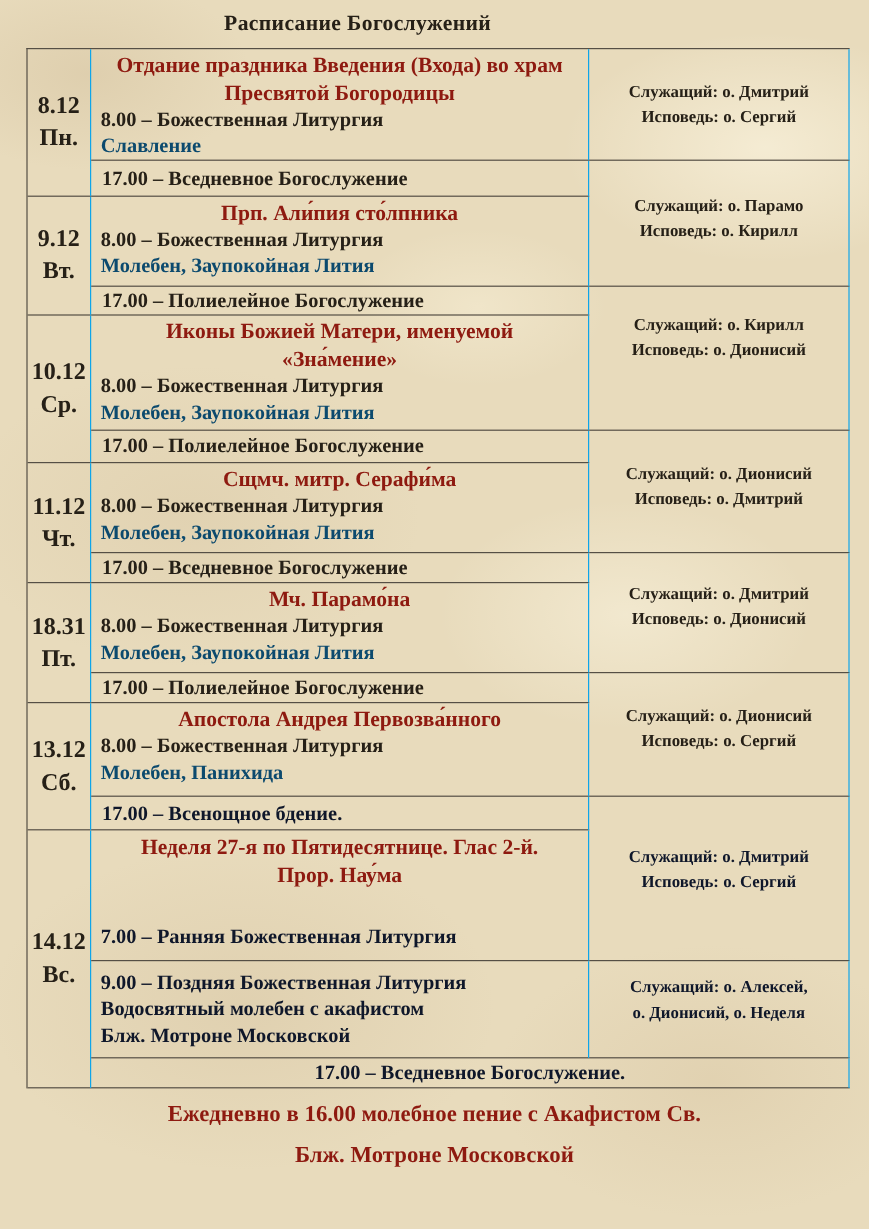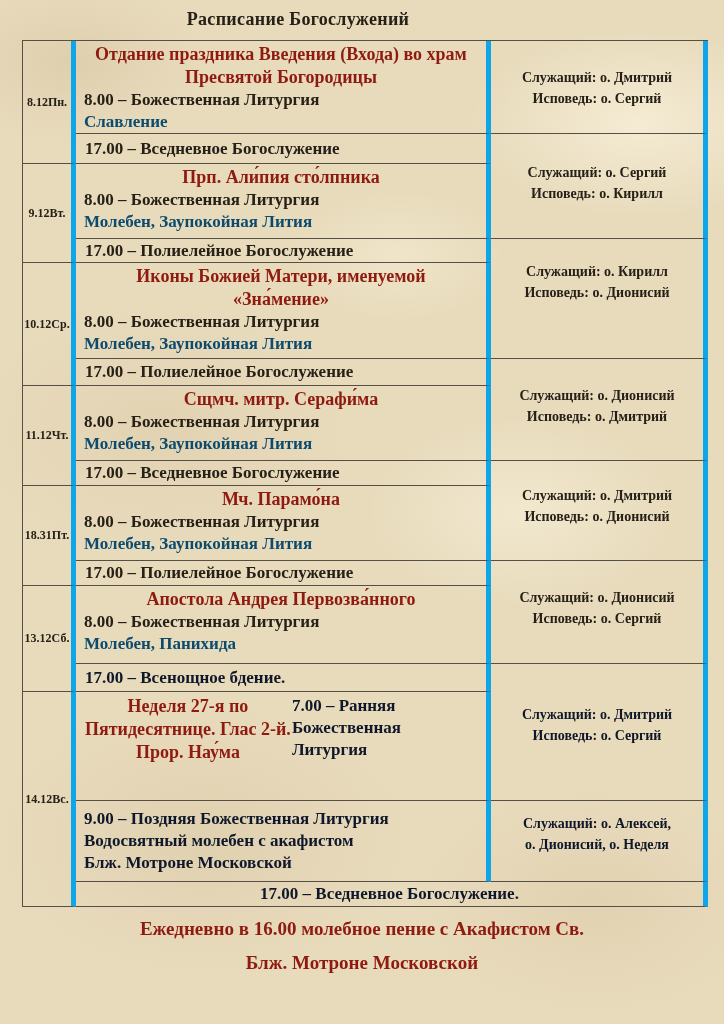--- a/index.html
+++ b/index.html
@@ -23,31 +23,31 @@
     text-align:center;font-size:18px;letter-spacing:.3px;
   }
   .tbl{
     position:absolute;left:22px;top:40px;
     display:grid;
     grid-template-columns:53px 415px 217px;
     grid-template-rows:93px 30px 75px 24px 96px 27px 75px 25px 75px 25px 78px 28px 109px 81px 25px;
     border-top:1px solid #554f45;
     border-left:1px solid #554f45;
   }
-  .c{border-right:5px solid #0ea5e9;border-bottom:1px solid #554f45;box-sizing:border-box;}
-  .date-cell{display:flex;flex-direction:row;align-items:center;justify-content:center;
-    font-size:12px;line-height:1.35;text-align:center;}
+  .c{border-right:1px solid #0ea5e9;border-bottom:1px solid #554f45;box-sizing:border-box;}
+  .date-cell{display:flex;flex-direction:column;align-items:center;justify-content:center;
+    font-size:20px;line-height:1.35;text-align:center;}
   .morning{padding:2px 8px;}
   .feast{color:#8e1a10;text-align:center;font-size:18px;line-height:1.28;max-width:382px;margin:0 auto;}
   .svc{font-size:17px;line-height:1.3;display:block;}
   .muted{color:#0c4a6e;}
   .evening-cell{display:flex;align-items:center;padding-left:9px;font-size:17px;}
   .clergy{text-align:center;font-size:14px;line-height:1.5;padding-left:4px;padding-right:4px;}
   .red{color:#0f172a;}
-  .day14-early{display:flex;flex-direction:row;justify-content:space-between;padding:3px 8px 8px 8px;}
+  .day14-early{display:flex;flex-direction:column;justify-content:space-between;padding:3px 8px 8px 8px;}
   .day14-late{padding:7px 8px;}
   .final-row{display:flex;align-items:center;justify-content:center;font-size:17px;}
   .footer{
     position:absolute;left:0;top:912px;width:724px;text-align:center;
     font-size:19px;line-height:1.78;color:#8e1a10;
   }
 </style>
 </head>
 <body>
 
@@ -65,21 +65,21 @@
     <span class="svc muted">Славление</span>
   </div>
   <div class="c clergy" style="grid-area:1/3/2/4;padding-top:26px">
     <span>Служащий: о. Дмитрий</span><br>
     <span>Исповедь: о. Сергий</span>
   </div>
   <div class="c evening-cell" style="grid-area:2/2/3/3">
     <span>17.00 – Вседневное Богослужение</span>
   </div>
   <div class="c clergy" style="grid-area:2/3/4/4;padding-top:28px">
-    <span>Служащий: о. Сергий</span><br>
+    <span>Служащий: о. Парамо</span><br>
     <span>Исповедь: о. Кирилл</span>
   </div>
 
   <div class="c date-cell" style="grid-area:3/1/5/2">
     <span>9.12</span>
     <span>Вт.</span>
   </div>
   <div class="c morning" style="grid-area:3/2/4/3">
     <div class="feast">Прп. Али́пия сто́лпника</div>
     <span class="svc">8.00 – Божественная Литургия</span>

